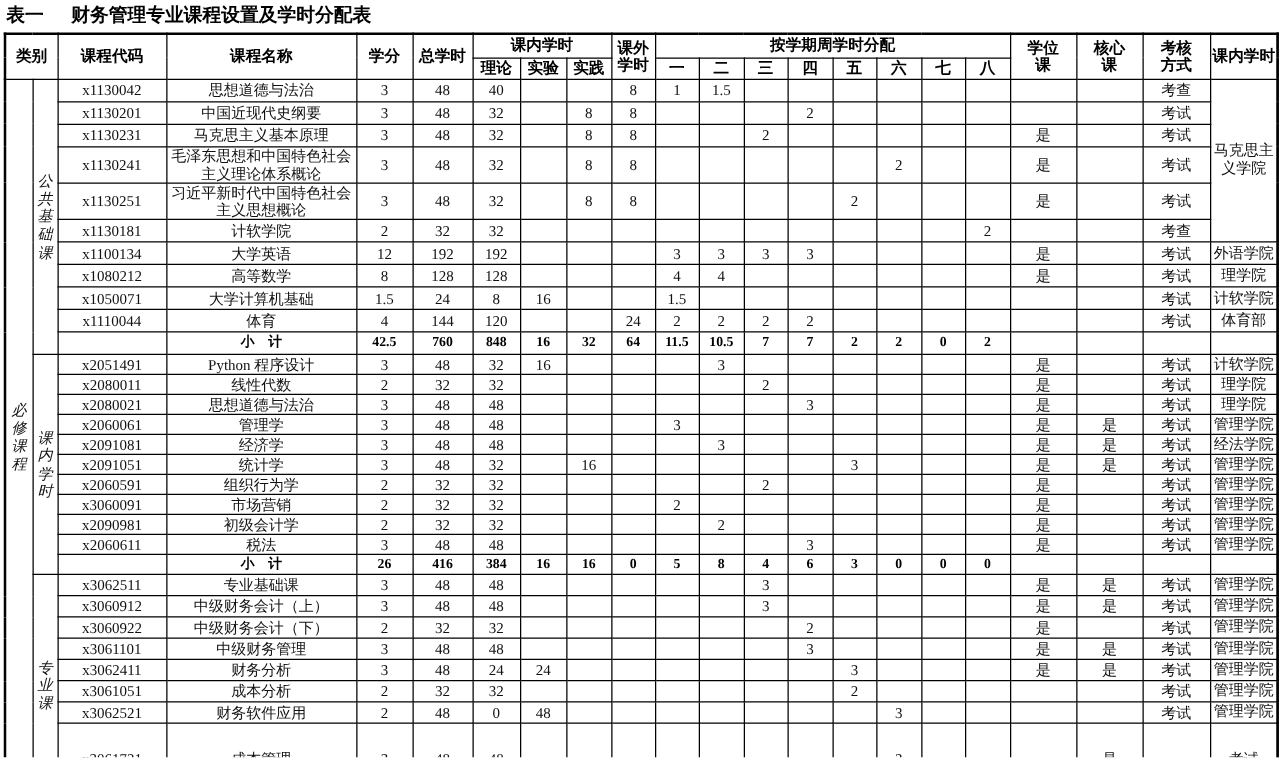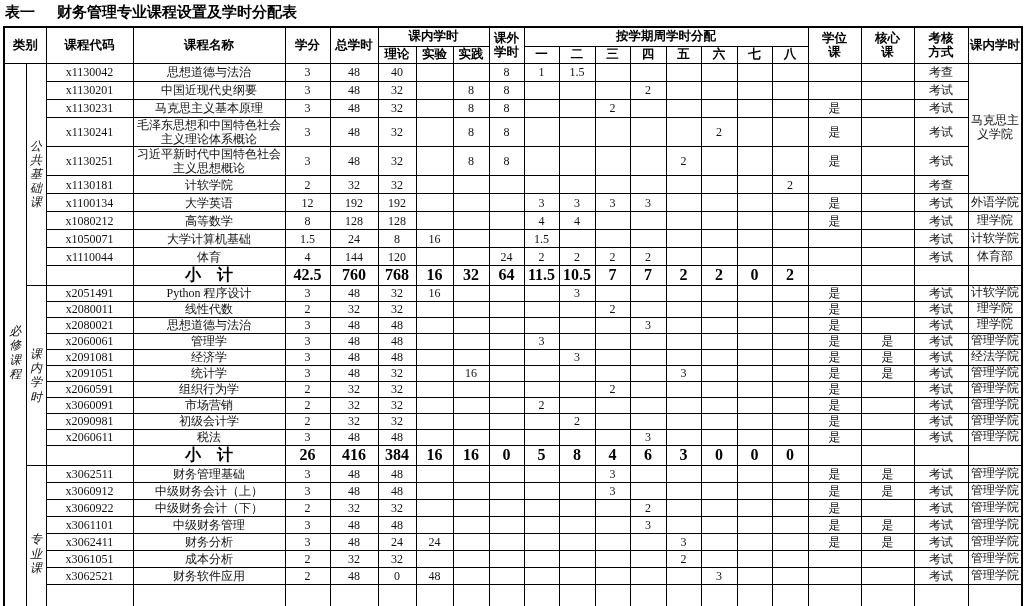--- a/index.html
+++ b/index.html
@@ -11,21 +11,21 @@
   table.grid{position:absolute;top:26px;left:3px;border-collapse:collapse;table-layout:fixed;
         width:1018px;border:2px solid #000;}
   table.grid th,table.grid td{border:1px solid #000;text-align:center;vertical-align:middle;
         padding:0 1px;overflow:hidden;font-size:12px;line-height:1.18;color:#111;}
   table.grid thead th{font-weight:bold;white-space:pre-line;font-size:12.5px;color:#000;}
   thead tr.h1{height:19px;}
   thead tr.h2{height:17px;}
   tbody tr.s0{height:18px;}
   tbody tr.s1{height:16px;}
   tbody tr.s2{height:17px;}
-  tbody tr.sub td{font-weight:bold;font-size:16px;color:#000;}
+  tbody tr.sub td{font-weight:bold;font-size:11px;color:#000;}
   td.v{word-break:break-all;line-height:1.5;padding:0 3px;font-size:12.5px;font-style:italic;}
   td.unit{font-size:11px;line-height:1.25;font-family:Liberation Mono, monospace;}
   td.namec{font-size:12px;}
 </style>
 </head>
 <body>
 
 <div class="page">
   <div class="title-row">
     <span class="t-prefix">表一</span><span>财务管理专业课程设置及学时分配表</span>
@@ -305,21 +305,21 @@
           <td></td>
           <td></td>
           <td>考试</td>
           <td class="unit">体育部</td>
         </tr>
         <tr class="s0 sub">
           <td></td>
           <td>小　计</td>
           <td>42.5</td>
           <td>760</td>
-          <td>768</td>
+          <td>848</td>
           <td>16</td>
           <td>32</td>
           <td>64</td>
           <td>11.5</td>
           <td>10.5</td>
           <td>7</td>
           <td>7</td>
           <td>2</td>
           <td>2</td>
           <td>0</td>
@@ -568,21 +568,21 @@
           <td>0</td>
           <td>0</td>
           <td></td>
           <td></td>
           <td></td>
           <td class="unit"></td>
         </tr>
         <tr class="s2">
           <td class="v" rowspan="8">专业课</td>
           <td>x3062511</td>
-          <td class="namec">财务管理基础</td>
+          <td class="namec">专业基础课</td>
           <td>3</td>
           <td>48</td>
           <td>48</td>
           <td></td>
           <td></td>
           <td></td>
           <td></td>
           <td></td>
           <td>3</td>
           <td></td>

